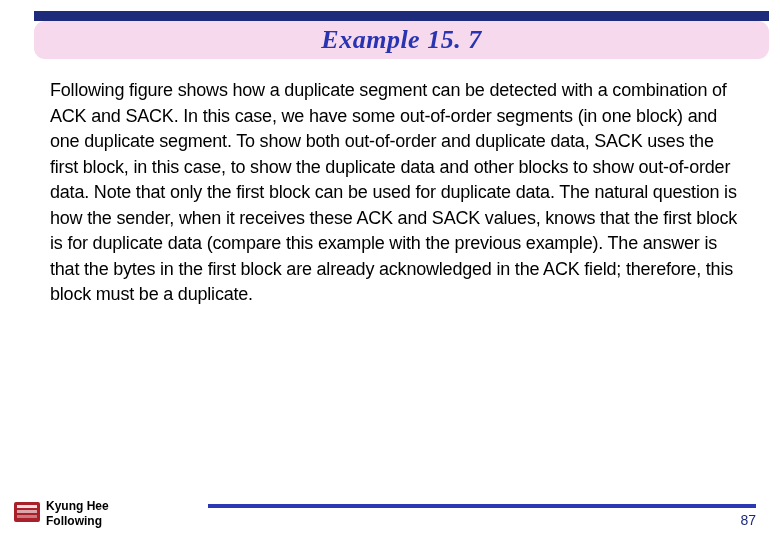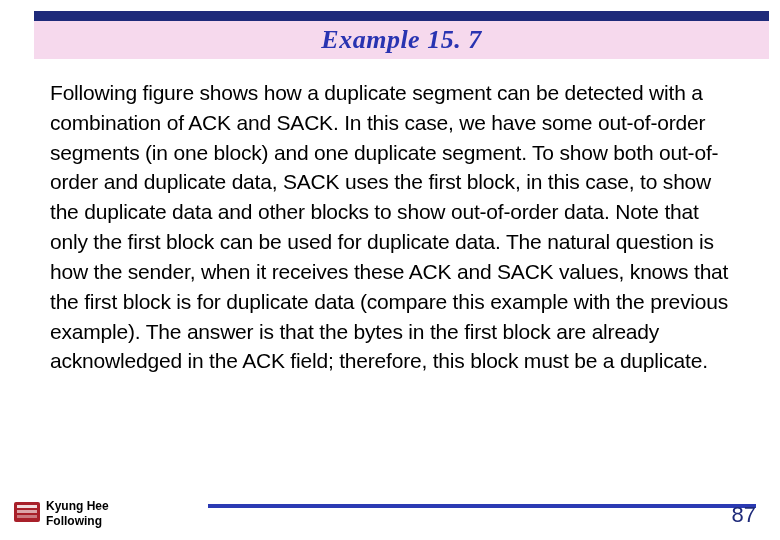--- a/index.html
+++ b/index.html
@@ -28,35 +28,36 @@
   .title-band {
     position: absolute;
     top: 21px;
     left: 34px;
     right: 11px;
     height: 38px;
     background: #f6d9ed;
     display: flex;
     align-items: center;
     justify-content: center;
+    border-radius: 11px;
   }
   .title-text {
     font-family: "Times New Roman", Times, serif;
     font-size: 26px;
     font-weight: bold;
     font-style: italic;
     color: #2934b1;
     letter-spacing: 0.5px;
   }
   .body-text {
     position: absolute;
     top: 78px;
     left: 50px;
     right: 38px;
-    font-size: 21px;
+    font-size: 18px;
     line-height: 1.42;
     color: #000000;
     letter-spacing: -0.2px;
   }
   .footer {
     position: absolute;
     left: 0;
     right: 0;
     bottom: 10px;
     height: 38px;
@@ -82,21 +83,21 @@
     left: 208px;
     right: 24px;
     bottom: 22px;
     height: 4px;
     background: #2b3ab3;
   }
   .pagenum {
     position: absolute;
     right: 24px;
     bottom: 2px;
-    font-size: 22px;
+    font-size: 14px;
     color: #1e2a7a;
   }
 </style>
 </head>
 <body>
 
 <div class="slide">
 
   <div class="top-band"></div>
 

